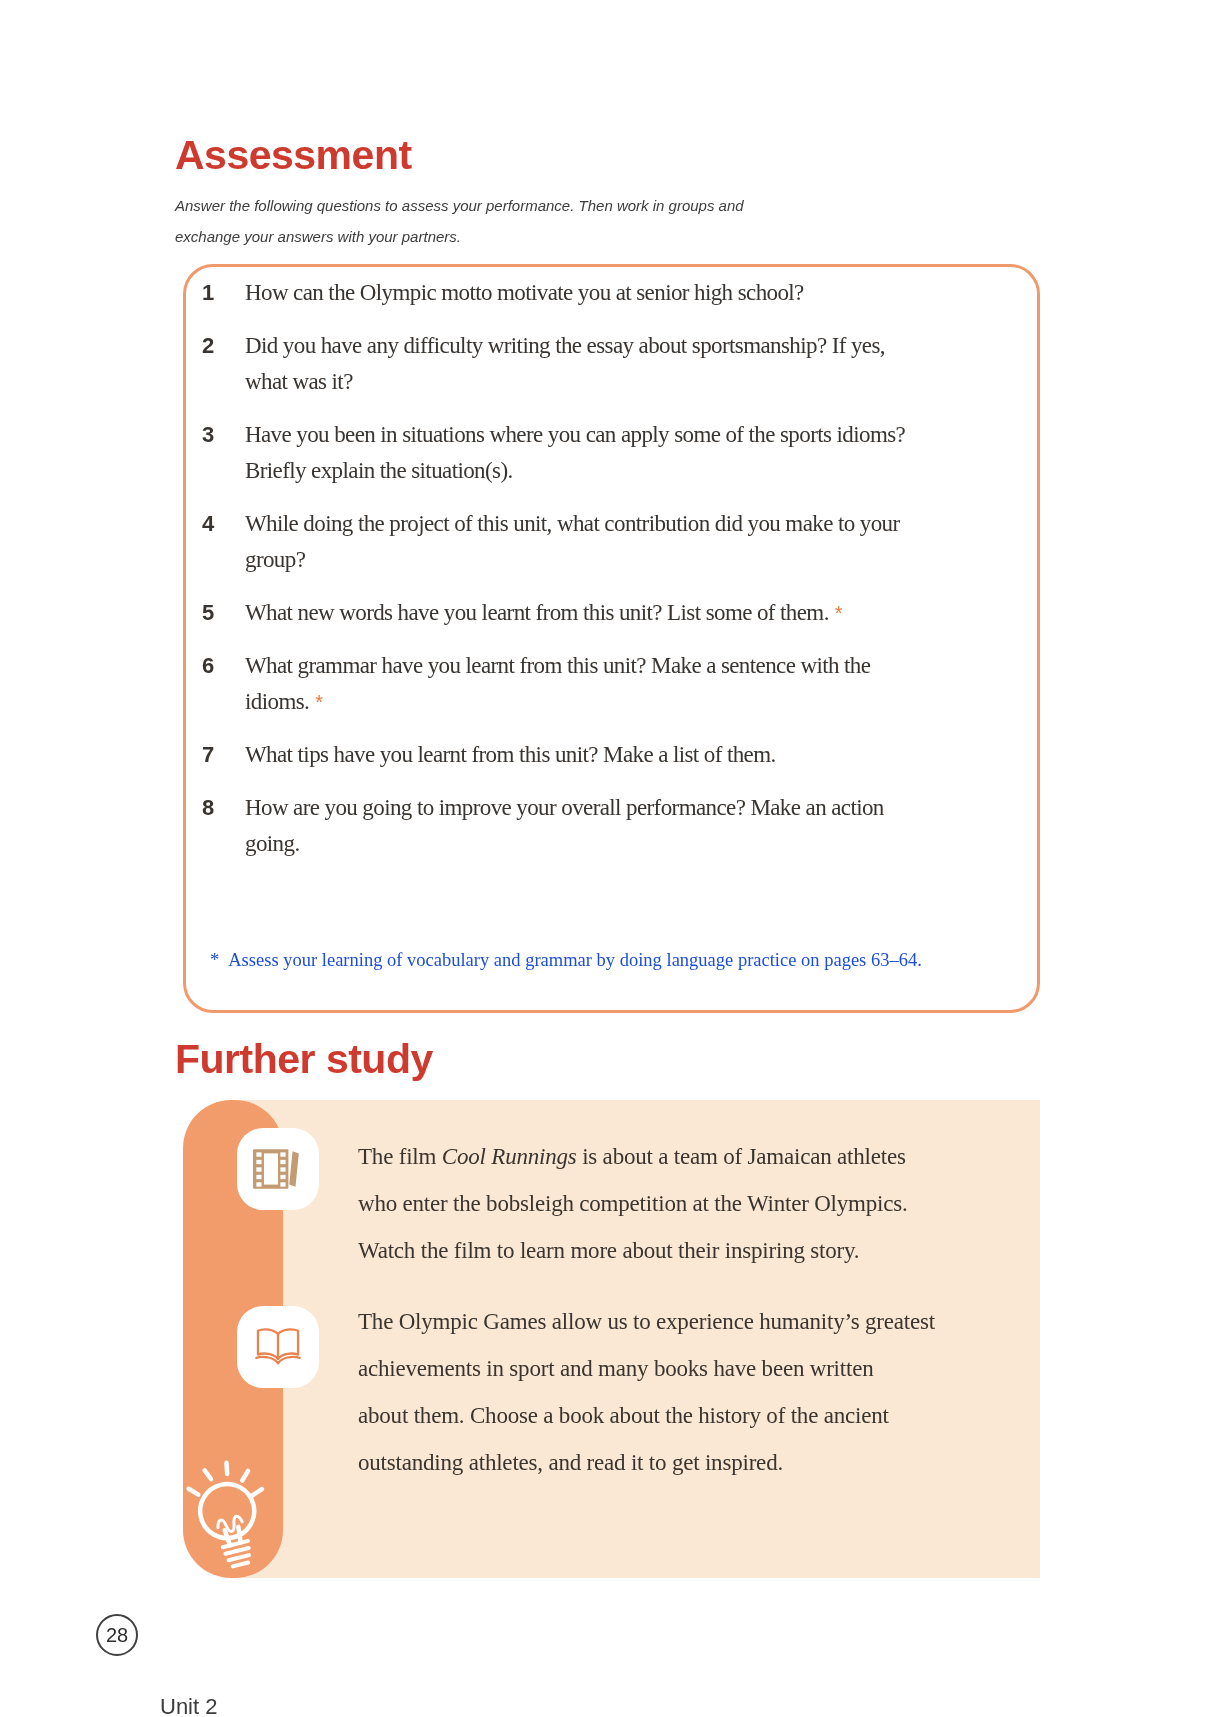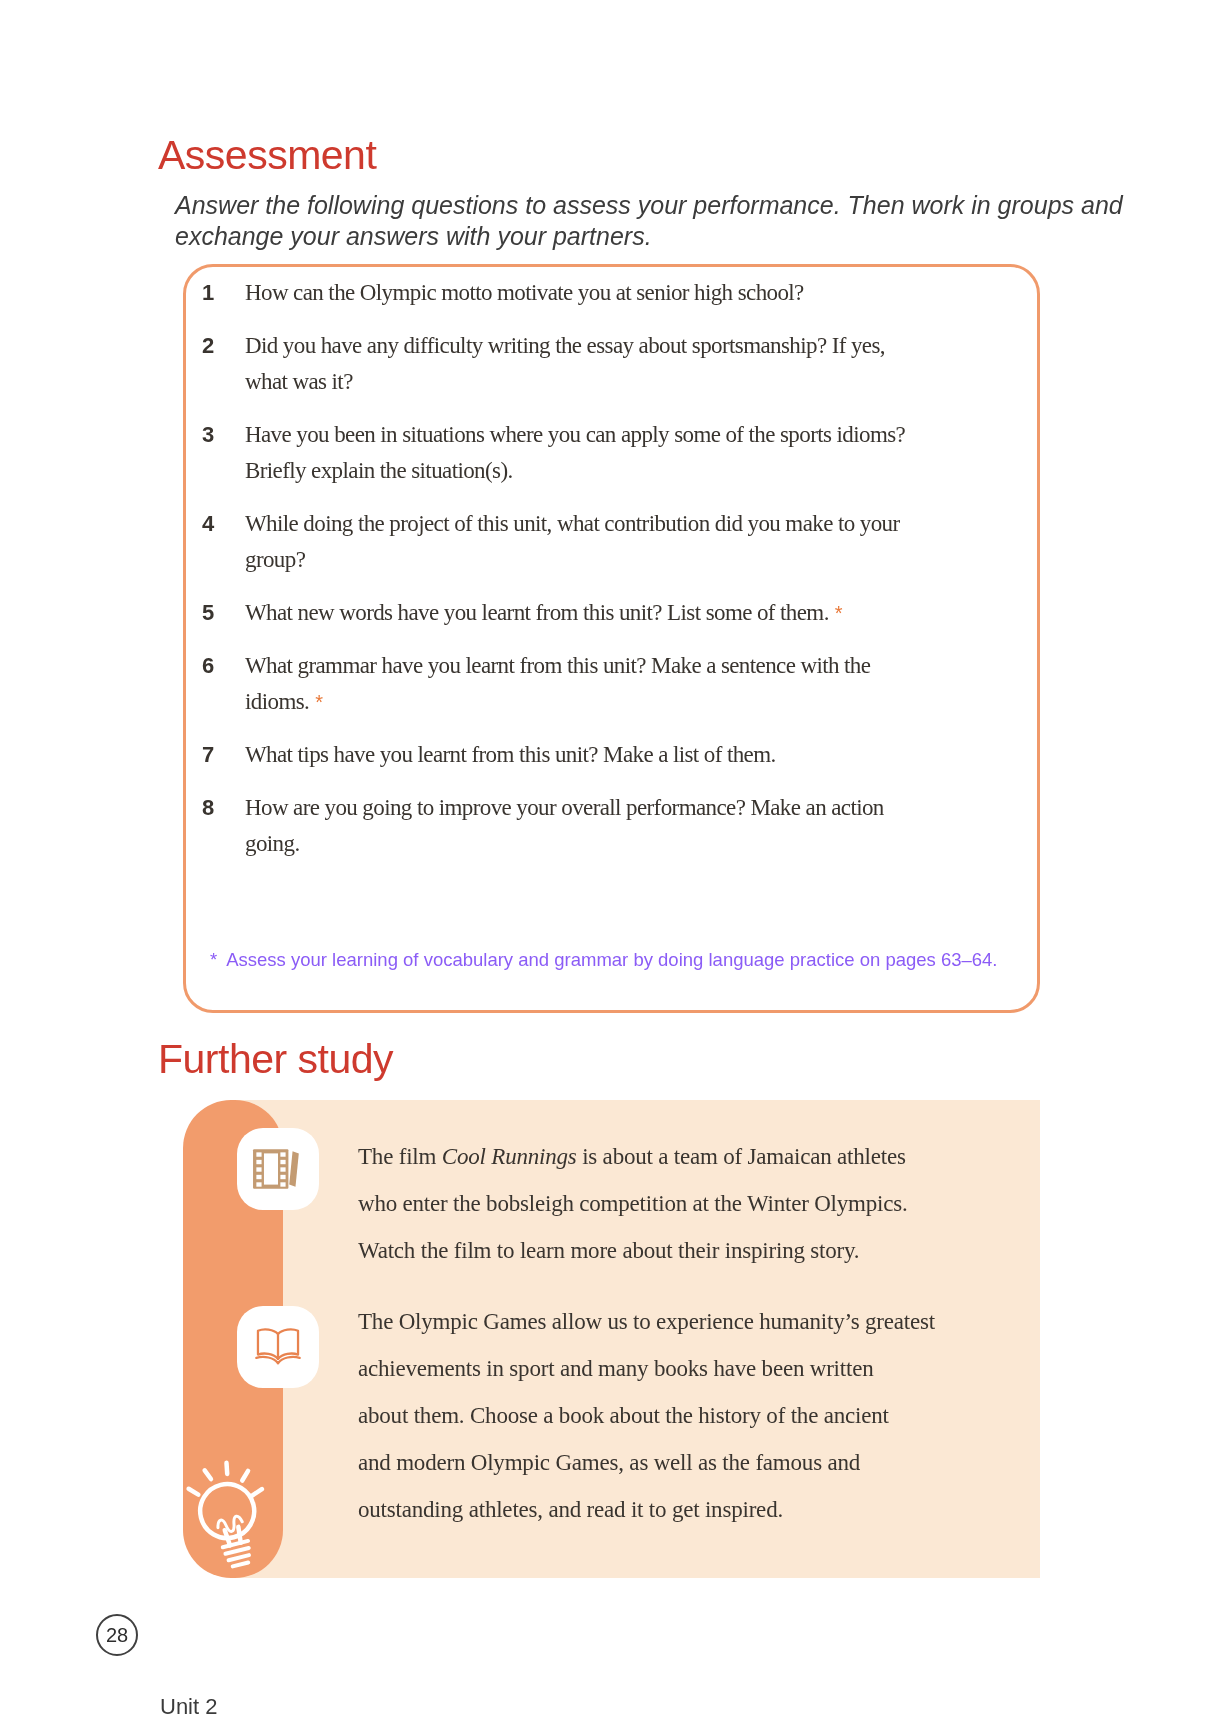--- a/index.html
+++ b/index.html
@@ -7,34 +7,34 @@
   body {
     position:relative;
     width:1207px; height:1717px;
     font-family:"Liberation Serif", serif;
     color:#39342F;
     overflow:hidden;
   }
 
   
   .section-title {
-    position:absolute; left:158px;
-    font-family:"Liberation Sans", sans-serif;
-    font-weight:400; font-size:41px; line-height:46px;
+    position:absolute; left:175px;
+    font-family:"Liberation Sans", sans-serif;
+    font-weight:700; font-size:41px; line-height:46px;
     letter-spacing:-0.5px;
     color:#CE3A2E;
   }
   #assessment-title { top:132px; }
   #further-title    { top:1036px; }
 
   
   .intro {
     position:absolute; left:175px; top:190px;
     font-family:"Liberation Sans", sans-serif;
-    font-style:italic; font-size:25px; line-height:31px;
+    font-style:italic; font-size:15px; line-height:31px;
     color:#3C3C3C;
   }
 
   
   .qbox {
     position:absolute; left:183px; top:264px;
     width:857px;
     border:3px solid #F09A6B;
     border-radius:30px;
     padding:8px 18px 38px 14px;
@@ -49,23 +49,23 @@
     color:#39342F; text-align:left; padding-left:2px;
   }
   .qtext { font-size:23px; line-height:36px; letter-spacing:-0.6px; }
   .qline { white-space:nowrap; }
   .star {
     color:#E8793A; font-size:20px; margin-left:6px;
     font-family:"Liberation Sans", sans-serif;
   }
   .footnote {
     margin-top:86px; margin-left:10px;
-    font-family:Liberation Sans, sans-serif;
+    font-family:Liberation Serif, serif;
     font-size:18.5px; line-height:24px;
-    color:#8b5cf6; white-space:nowrap;
+    color:#1d4ed8; white-space:nowrap;
   }
   .footnote .fstar { margin-right:9px; }
 
   
   .fsbox { position:absolute; left:183px; top:1100px; width:857px; height:478px; }
   .fs-light {
     position:absolute; left:52px; right:0; top:0; bottom:0;
     background:#FBE8D4;
   }
   .fs-strip {
@@ -242,19 +242,18 @@
   <div class="fs-para" id="fs-para-1">
     <div class="fs-line"><span>The film </span><span class="ital">Cool Runnings</span><span> is about a team of Jamaican athletes</span></div>
     <div class="fs-line">who enter the bobsleigh competition at the Winter Olympics.</div>
     <div class="fs-line">Watch the film to learn more about their inspiring story.</div>
   </div>
 
   <div class="fs-para" id="fs-para-2">
     <div class="fs-line">The Olympic Games allow us to experience humanity’s greatest</div>
     <div class="fs-line">achievements in sport and many books have been written</div>
     <div class="fs-line">about them. Choose a book about the history of the ancient</div>
-    <div class="fs-line">and modern Olympic Games, as well as the famous and</div>
     <div class="fs-line">outstanding athletes, and read it to get inspired.</div>
   </div>
 </div>
 
 <div class="page-badge">28</div>
 <div class="unit-label">Unit 2</div>
 
 </body></html>

